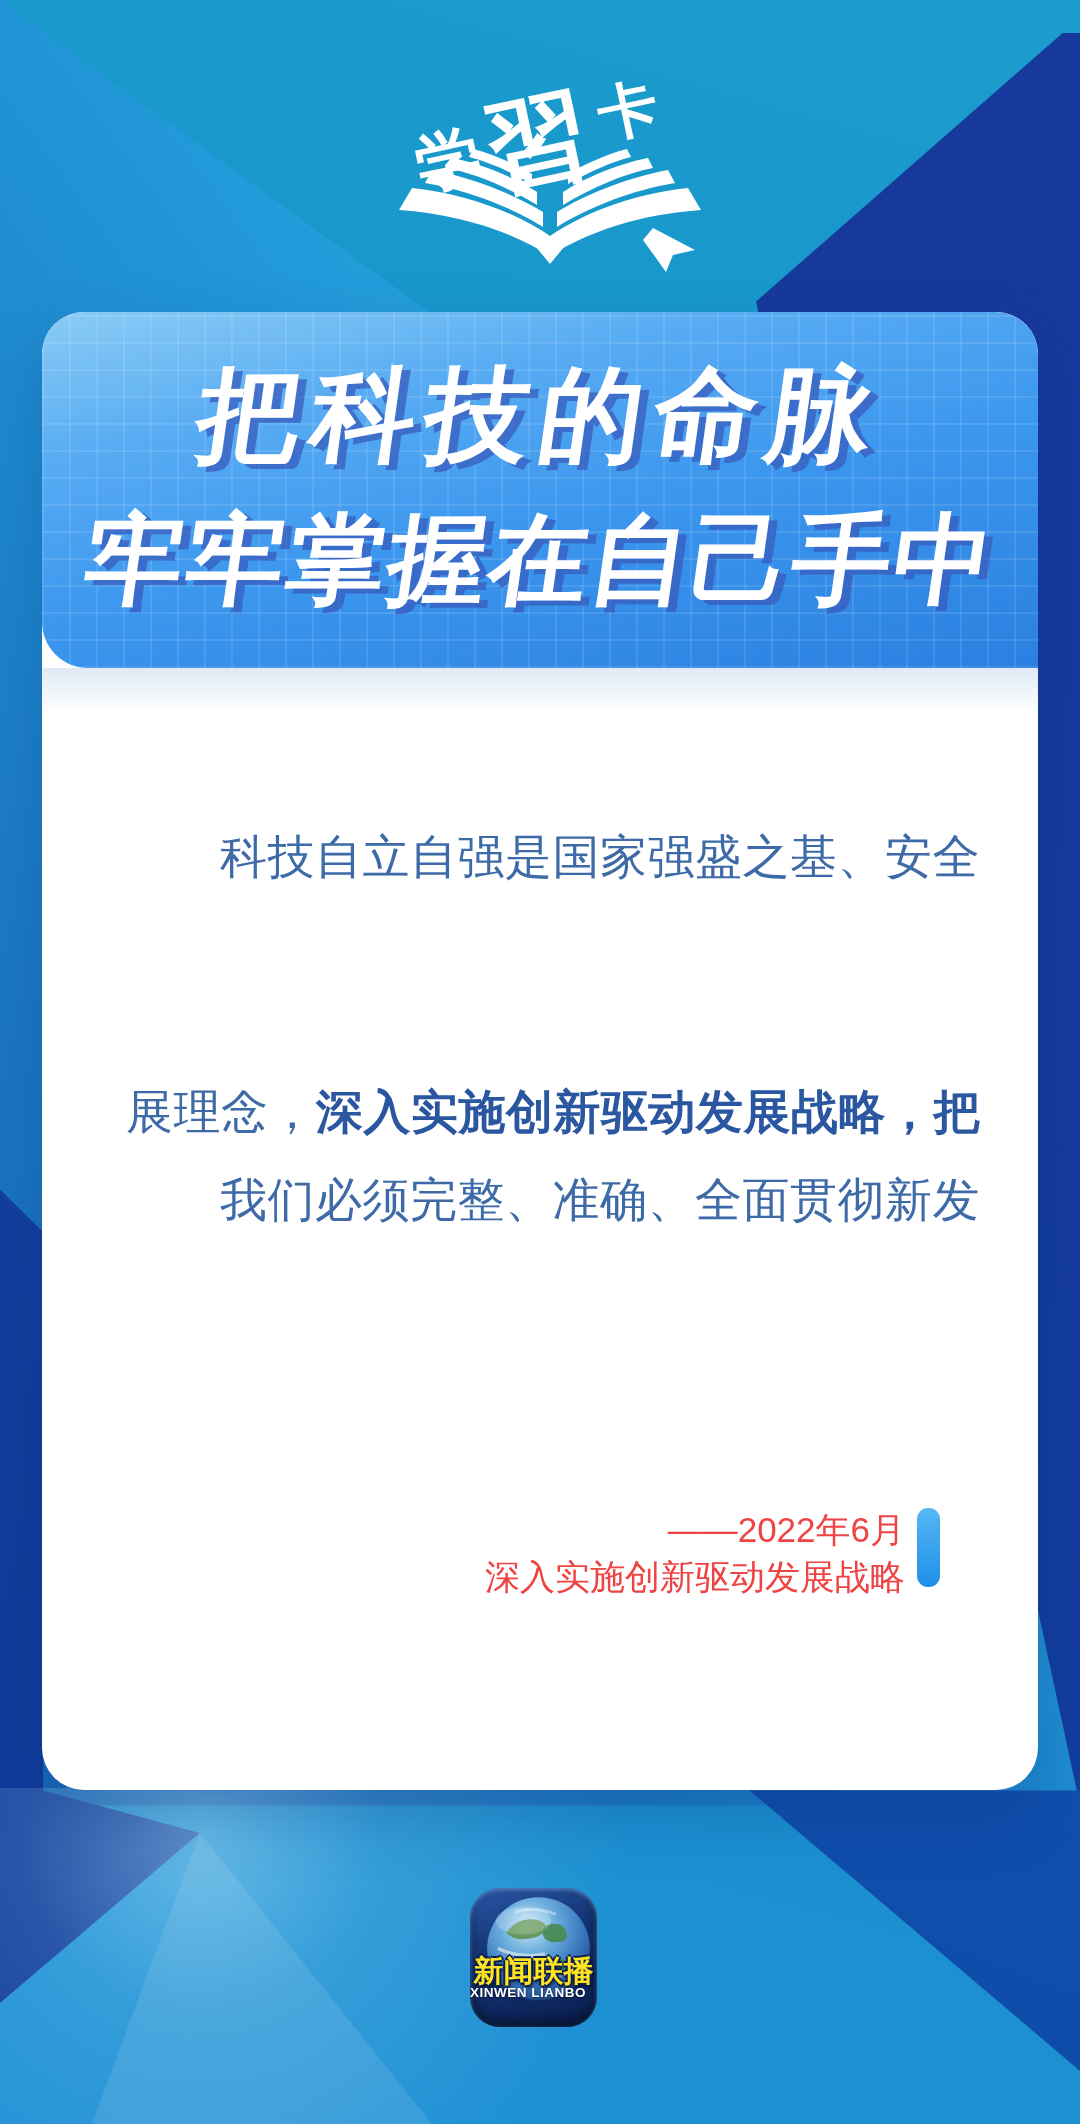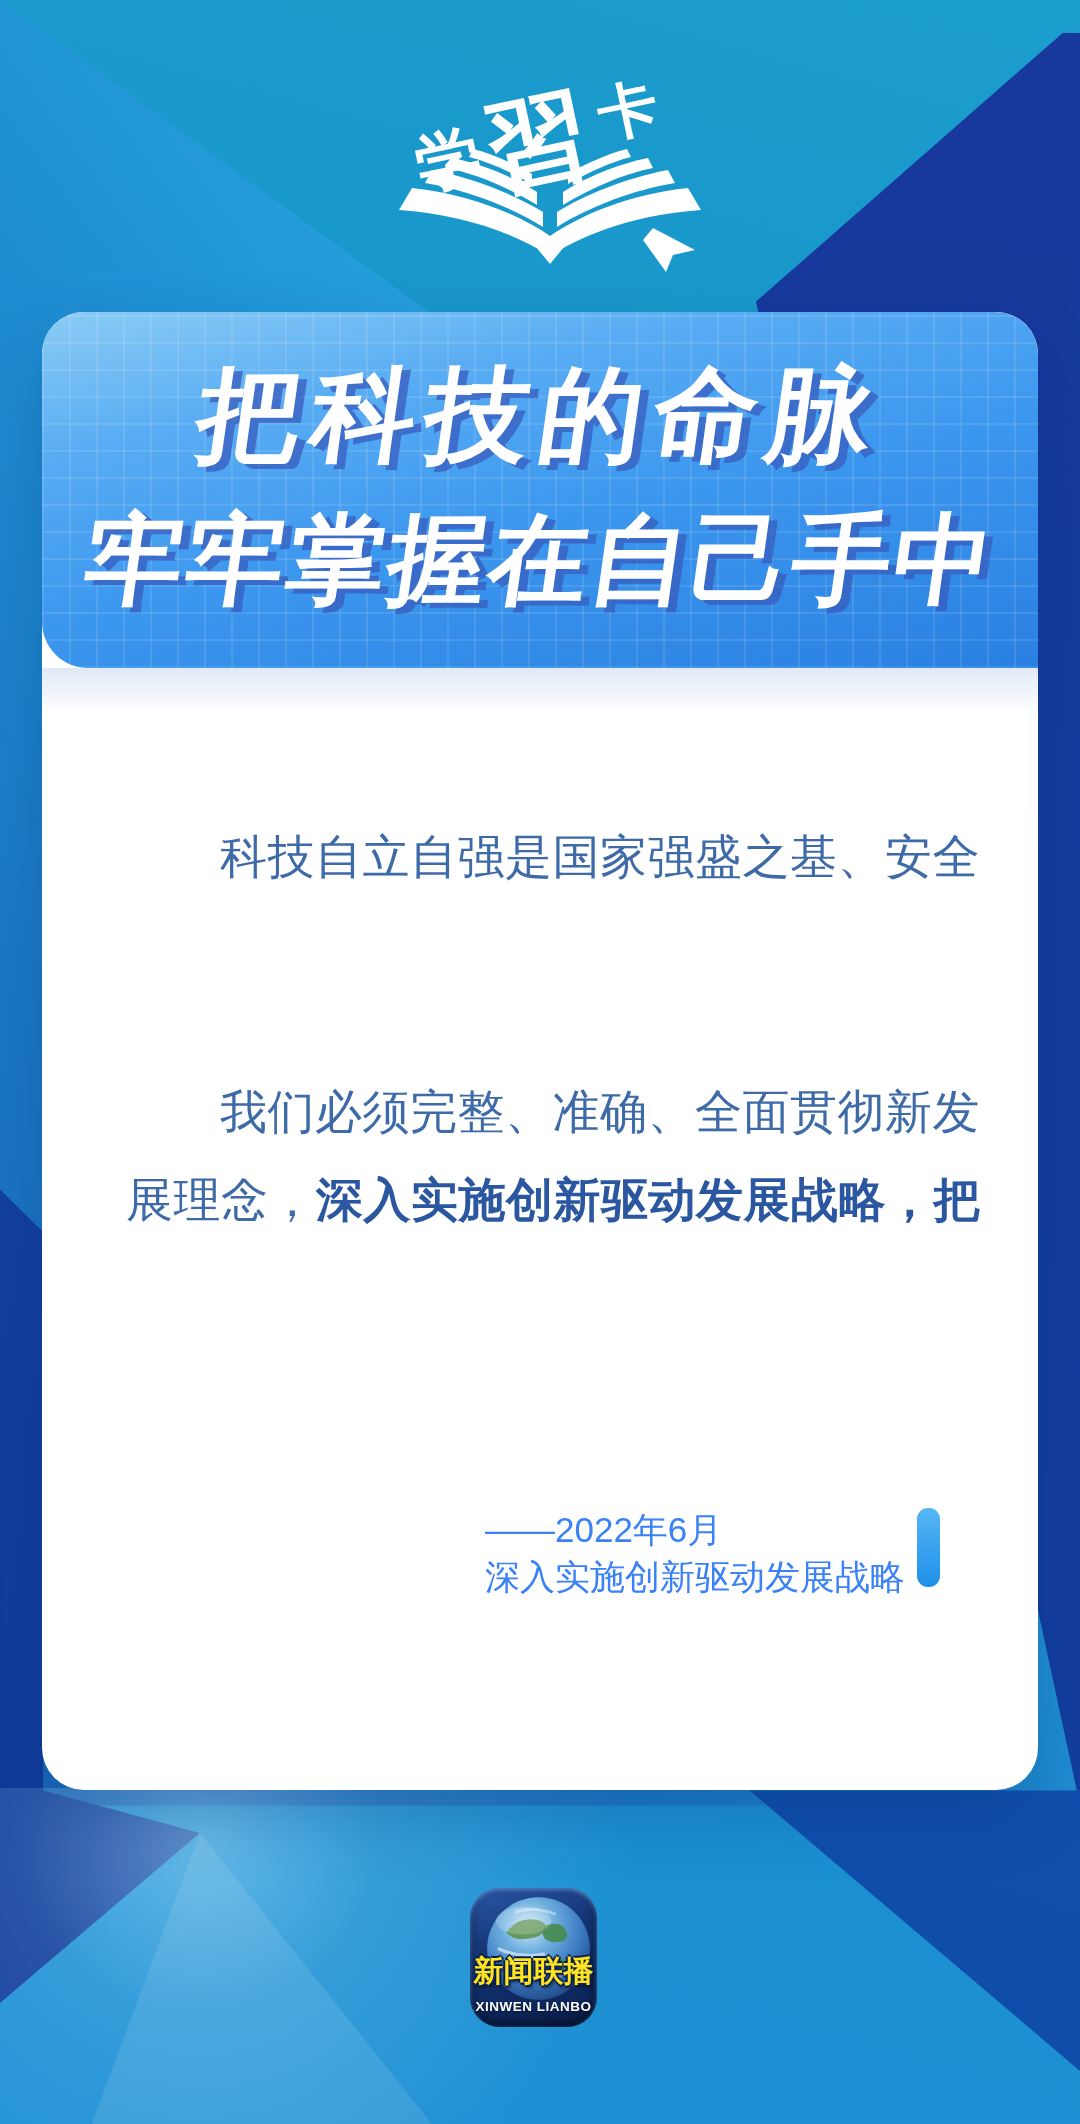--- a/index.html
+++ b/index.html
@@ -46,34 +46,34 @@
 
   
   .para{position:absolute;left:62px;width:880px;color:#3e6ba8;font-size:47px;letter-spacing:.5px;margin-left:22px;}
   .para .line{height:88px;line-height:88px;white-space:nowrap;}
   .para .indent{padding-left:94px;}
   .para1{top:501px;}
   .para2{top:756px;}
   .b{font-weight:bold;color:#2a57a0;}
 
   
-  .attr{position:absolute;top:1194px;right:133px;text-align:left;
-        font-size:35px;line-height:47px;color:#3b82f6;white-space:nowrap;}
+  .attr{position:absolute;top:1194px;right:133px;text-align:right;
+        font-size:35px;line-height:47px;color:#ef4444;white-space:nowrap;}
   .attr-bar{position:absolute;left:875px;top:1196px;width:23px;height:79px;border-radius:11px;
         background:linear-gradient(180deg,#56b7f4,#1e8fe9);}
 
   
   .nlb{position:absolute;left:470px;top:1888px;width:127px;height:139px;border-radius:30px;
         overflow:hidden;background:linear-gradient(160deg,#2a58a8 0%,#143575 40%,#0a1f50 100%);
         box-shadow:inset 0 2px 4px rgba(150,200,255,.45),inset 0 -6px 14px rgba(0,0,0,.5);}
   .nlb svg{position:absolute;left:15px;top:7px;width:107px;height:107px;}
   .nlb-cn{position:absolute;top:63px;left:0;width:100%;text-align:center;font-size:30px;
         font-weight:900;color:#ffe41e;
         text-shadow:-2px 0 #0b2052,2px 0 #0b2052,0 -2px #0b2052,0 2px #0b2052,2px 3px 3px rgba(0,0,0,.55);}
-  .nlb-en{position:absolute;top:111px;left:0;width:100%;text-align:center;font-size:13.5px;
+  .nlb-en{position:absolute;top:97px;left:0;width:100%;text-align:left;font-size:13.5px;
         font-weight:bold;color:#ffffff;letter-spacing:.5px;text-shadow:0 1px 2px rgba(0,0,0,.6);}
 </style>
 </head>
 <body>
 
 <div class="stage">
 
   <div class="bg bg-base"></div>
   <div class="bg bg-cyan"></div>
   <div class="bg bg-navy-right"></div>
@@ -114,25 +114,25 @@
     </div>
     <div class="banner-under"></div>
 
     <div class="para para1">
       <div class="line indent">
         <span>科技自立自强是国家强盛之基、安全</span>
       </div>
     </div>
 
     <div class="para para2">
+      <div class="line">
+        <span>展理念，</span><span class="b">深入实施创新驱动发展战略，把</span>
+      </div>
       <div class="line indent">
         <span>我们必须完整、准确、全面贯彻新发</span>
-      </div>
-      <div class="line">
-        <span>展理念，</span><span class="b">深入实施创新驱动发展战略，把</span>
       </div>
     </div>
 
     <div class="attr">
       <div>——2022年6月</div>
       <div>深入实施创新驱动发展战略</div>
     </div>
     <div class="attr-bar"></div>
 
   </div>

